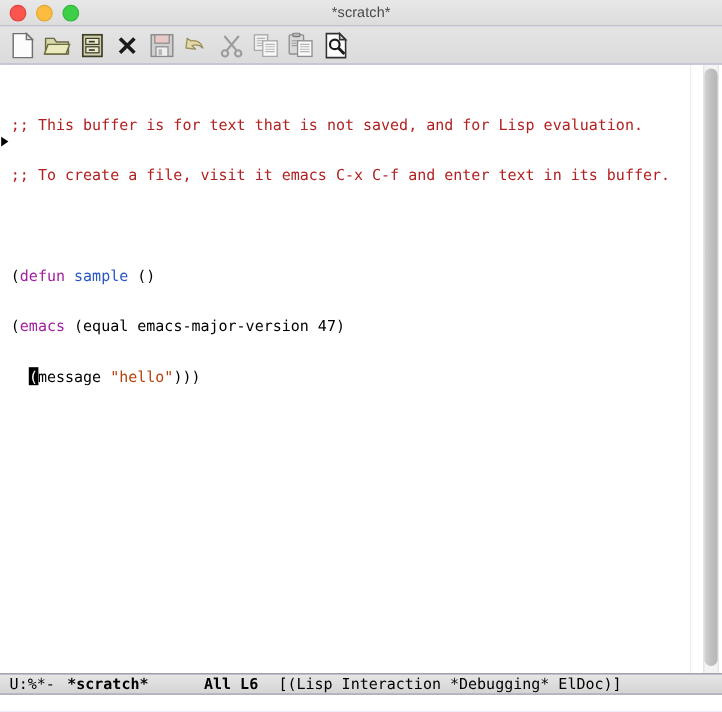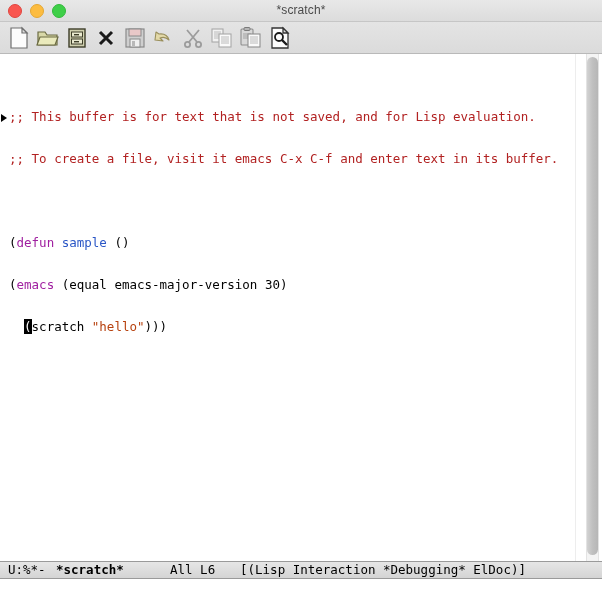--- a/index.html
+++ b/index.html
@@ -105,21 +105,21 @@
     left: 1px;
     top: 60px;
     width: 0; height: 0;
     border-top: 4px solid transparent;
     border-bottom: 4px solid transparent;
     border-left: 6px solid #000000;
   }
   #code {
     position: absolute;
     left: 9px;
-    top: 16px;
+    top: 3px;
     right: 27px;
     font-family: "DejaVu Sans Mono", monospace;
     font-size: 12.5px;
     line-height: 14px;
     white-space: pre;
     padding-top: 12px;
     color: #000000;
   }
   .ln { display: block; height: 14px; }
   .comment { color: #b22222; }
@@ -174,22 +174,22 @@
     font-family: "DejaVu Sans Mono", monospace;
     font-size: 12.5px;
     line-height: 16px;
     color: #000000;
     white-space: pre;
     overflow: hidden;
   }
   #mode-line .seg { position: absolute; top: 0; }
   #ml-status { left: 8px; }
   #ml-buffer { left: 56px; font-weight: bold; }
-  #ml-pos    { left: 170px; }
-  #ml-modes  { left: 240px; }
+  #ml-pos    { left: 170px; font-weight: bold; }
+  #ml-modes  { left: 232px; }
 
   
   #echo-area {
     position: relative;
     height: 34px;
     background: #ffffff;
     font-family: "DejaVu Sans Mono", monospace;
     font-size: 12.5px;
     line-height: 15px;
     color: #000000;
@@ -308,22 +308,22 @@
   <div id="buffer-area">
 
     <div id="fringe-left"></div>
     <div id="debug-arrow"></div>
 
     <div id="code">
       <span class="ln"><span class="comment">;; This buffer is for text that is not saved, and for Lisp evaluation.</span></span>
       <span class="ln"><span class="comment">;; To create a file, visit it emacs C-x C-f and enter text in its buffer.</span></span>
       <span class="ln"></span>
       <span class="ln"><span>(</span><span class="keyword">defun</span><span> </span><span class="fname">sample</span><span> ()</span></span>
-      <span class="ln"><span>(</span><span class="keyword">emacs</span><span> (equal emacs-major-version 30)</span></span>
-      <span class="ln"><span>  </span><span class="cursor">(</span><span>scratch </span><span class="string">"hello"</span><span>)))</span></span>
+      <span class="ln"><span>(</span><span class="keyword">emacs</span><span> (equal emacs-major-version 47)</span></span>
+      <span class="ln"><span>  </span><span class="cursor">(</span><span>message </span><span class="string">"hello"</span><span>)))</span></span>
       <span class="ln"></span>
     </div>
 
     <div id="scrollbar">
       <div id="scroll-track"></div>
       <div id="scroll-thumb"></div>
     </div>
 
   </div>
 

